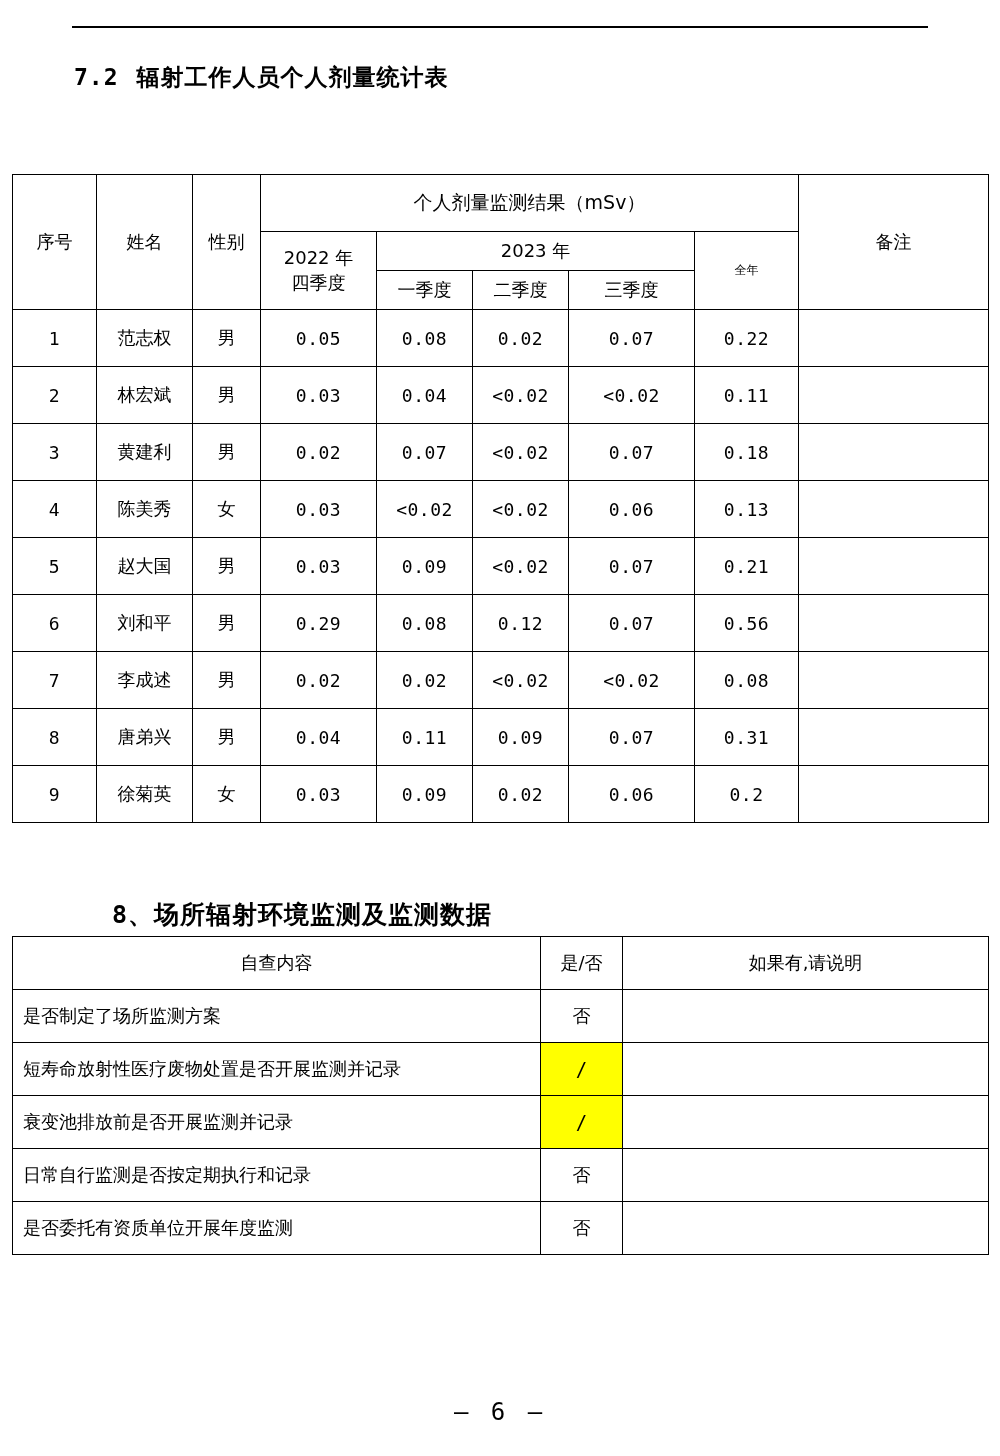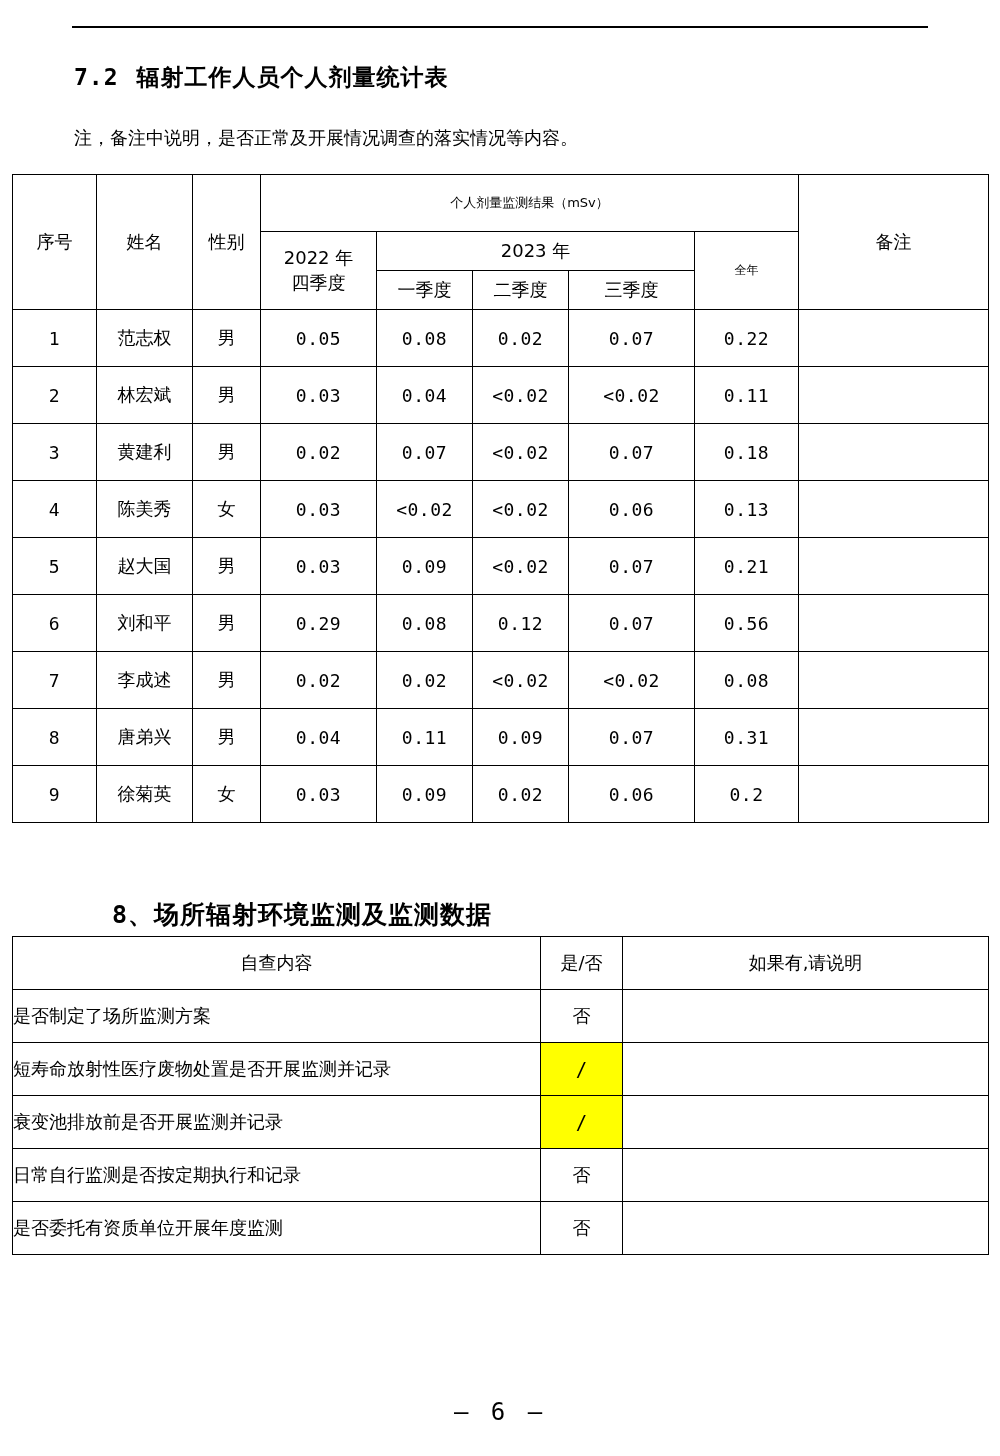--- a/index.html
+++ b/index.html
@@ -88,21 +88,21 @@
   #dose-table .num {
     font-family: "DejaVu Sans Mono", monospace;
     font-size: 18px;
     letter-spacing: 0.5px;
   }
   #dose-table .cn {
     font-family: "DejaVu Sans", sans-serif;
     font-size: 18px;
   }
   #dose-table .group-title {
-    font-size: 13px;
+    font-size: 19px;
     height: 56px;
   }
   #dose-table .sub-2022 {
     font-size: 18px;
     line-height: 1.35;
   }
   #dose-table .yr2023 {
     font-size: 18px;
     height: 38px;
   }
@@ -140,20 +140,21 @@
   #check-table {
     width: 976px;
   }
   #check-table td {
     height: 52px;
     font-family: "DejaVu Sans", sans-serif;
     font-size: 18px;
   }
   #check-table td.left {
     text-align: left;
+    padding-left: 10px;
   }
   #check-table td.hl {
     background: #ffff00;
     font-family: "DejaVu Sans Mono", monospace;
     font-size: 19px;
   }
   #check-table .hdr {
     font-size: 18px;
   }
 
@@ -172,23 +173,20 @@
 <body>
 
 <div class="page">
 
   <div class="top-rule"></div>
 
   <div class="h-title">
     <span class="num">7.2</span><span>辐射工作人员个人剂量统计表</span>
   </div>
 
-  <div class="note">
-    <span class="indent"></span><span>注，备注中说明，是否正常及开展情况调查的落实情况等内容。</span>
-  </div>
 
   <div id="dose-table-wrap">
     <table class="doc" id="dose-table">
       <colgroup>
         <col style="width:84px">
         <col style="width:96px">
         <col style="width:68px">
         <col style="width:116px">
         <col style="width:96px">
         <col style="width:96px">

